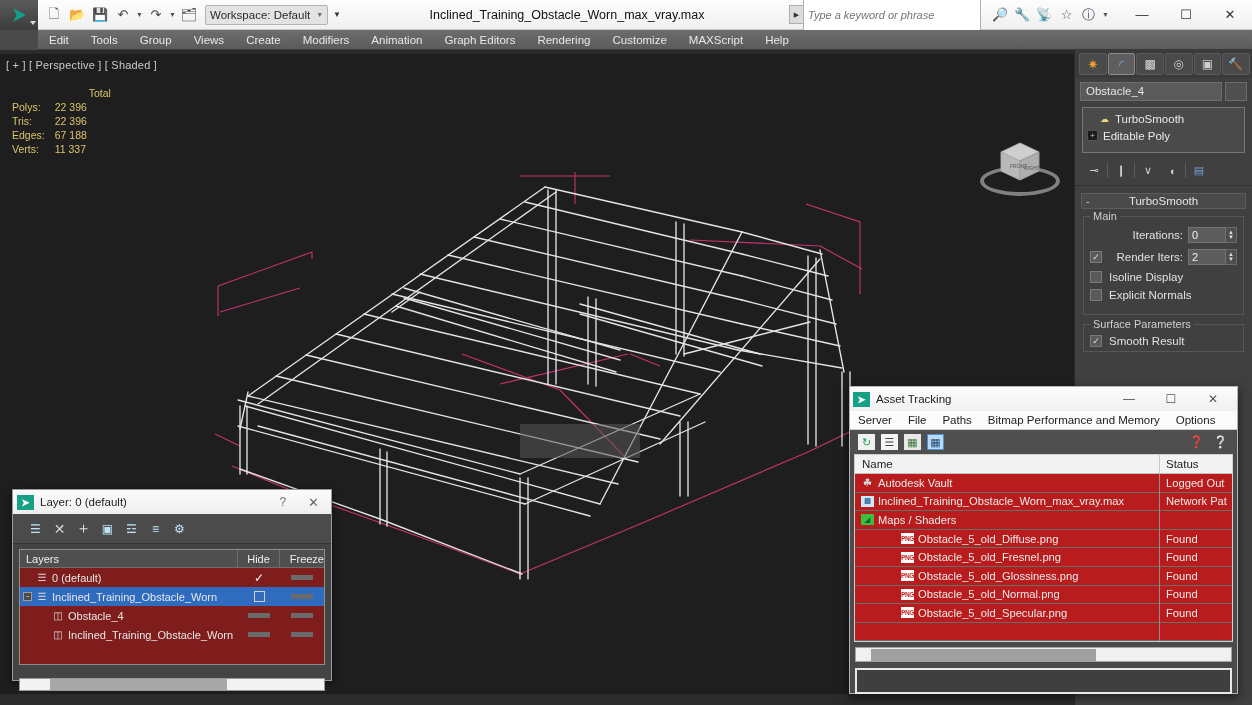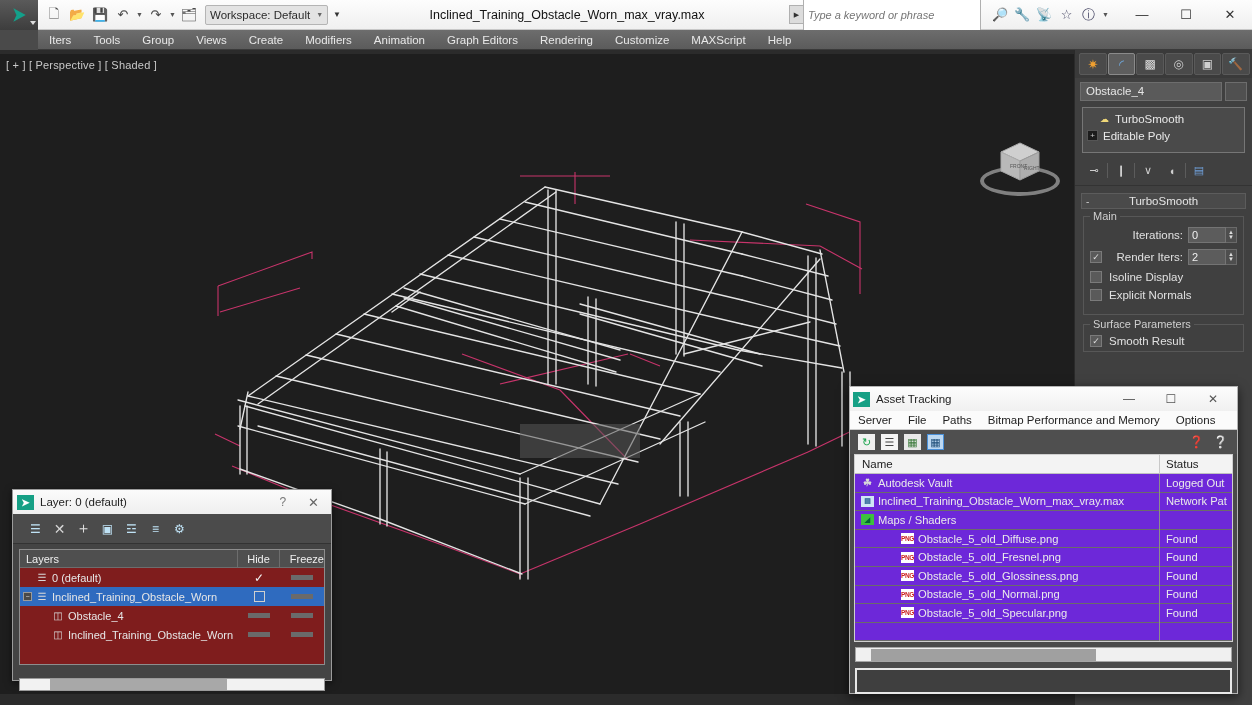--- a/index.html
+++ b/index.html
@@ -172,21 +172,21 @@
   .attools{ height:24px; background:#4f4f4f; display:flex; align-items:center;
     gap:6px; padding:0 8px; }
   .atool{ width:17px;height:16px; display:flex;align-items:center;justify-content:center;
     font-size:11px; border:1px solid transparent;}
   .atool.grn{ background:#f0f0f0; color:#17a34a; }
   .atool.wht{ background:#f5f5f5; color:#444; }
   .atool.pic{ background:#e8e8e8; color:#3b7a3b; }
   .atool.tbl{ background:#bcd8f2; color:#1f4e79; border-color:#4a90d9;}
   .atool.help{ color:#2a5bb0; font-size:12px; }
   .atool.help2{ color:#d0d0d0; font-size:12px; }
-  .atgrid{ margin:0 4px; background:#6d28d9; border:1px solid #cfcfcf; }
+  .atgrid{ margin:0 4px; background:#b91c1c; border:1px solid #cfcfcf; }
   .atgh{ display:flex; height:19px; background:#f3f3f3; border-bottom:1px solid #c0c0c0;
     font-size:11.5px; color:#222; align-items:center; }
   .atgh .n{ flex:1; padding-left:7px; border-right:1px solid #c8c8c8; height:19px; line-height:19px;}
   .atgh .s{ width:72px; padding-left:6px; height:18px; line-height:19px;}
   .atrow{ display:flex; height:18.6px; align-items:center; font-size:11.2px;
     color:#eaeaea; border-bottom:1px solid #6b6b6b; }
   .atrow .n{ flex:1; display:flex; align-items:center; gap:4px; padding-left:6px;
     border-right:1px solid #8d8d8d; height:18.6px; overflow:hidden; white-space:nowrap;}
   .atrow .s{ width:72px; padding-left:6px; overflow:hidden; white-space:nowrap;}
   .aic{ width:13px;height:11px; flex:none; display:flex;align-items:center;
@@ -241,37 +241,63 @@
     </div>
     <div class="winbtns">
       <div class="wb">—</div>
       <div class="wb">☐</div>
       <div class="wb close">✕</div>
     </div>
   </div>
 
   <div class="menubar">
     <div class="mlogo"></div>
-    <div class="mi">Iters</div>
+    <div class="mi">Edit</div>
     <div class="mi">Tools</div>
     <div class="mi">Group</div>
     <div class="mi">Views</div>
     <div class="mi">Create</div>
     <div class="mi">Modifiers</div>
     <div class="mi">Animation</div>
     <div class="mi">Graph Editors</div>
     <div class="mi">Rendering</div>
     <div class="mi">Customize</div>
     <div class="mi">MAXScript</div>
     <div class="mi">Help</div>
   </div>
 
   <div class="viewport">
     <div class="vplabel">[ + ] [ Perspective ] [ Shaded ]</div>
 
+    <div class="stats">
+      <table>
+        <tbody>
+            <tr>
+              <td class="lbl"></td>
+              <td class="val tot">Total</td>
+            </tr>
+        <tr>
+              <td class="lbl">Polys:</td>
+            <td class="val">22 396</td>
+            </tr>
+        <tr>
+              <td class="lbl">Tris:</td>
+            <td class="val">22 396</td>
+            </tr>
+        <tr>
+              <td class="lbl">Edges:</td>
+            <td class="val">67 188</td>
+            </tr>
+        <tr>
+              <td class="lbl">Verts:</td>
+            <td class="val">11 337</td>
+            </tr>
+      </tbody>
+        </table>
+    </div>
 
     <svg width="1074" height="640" style="position:absolute;left:0;top:0">
       <g stroke="#c8346b" stroke-width="1.1" fill="none">
         <polyline points="218,232 312,198 312,205"></polyline>
         <polyline points="218,232 218,262"></polyline>
         <polyline points="220,258 300,234"></polyline>
         <polyline points="575,118 575,150"></polyline>
         <polyline points="520,122 610,122"></polyline>
         <polyline points="806,150 860,168 860,240"></polyline>
         <polyline points="690,186 820,192"></polyline>

